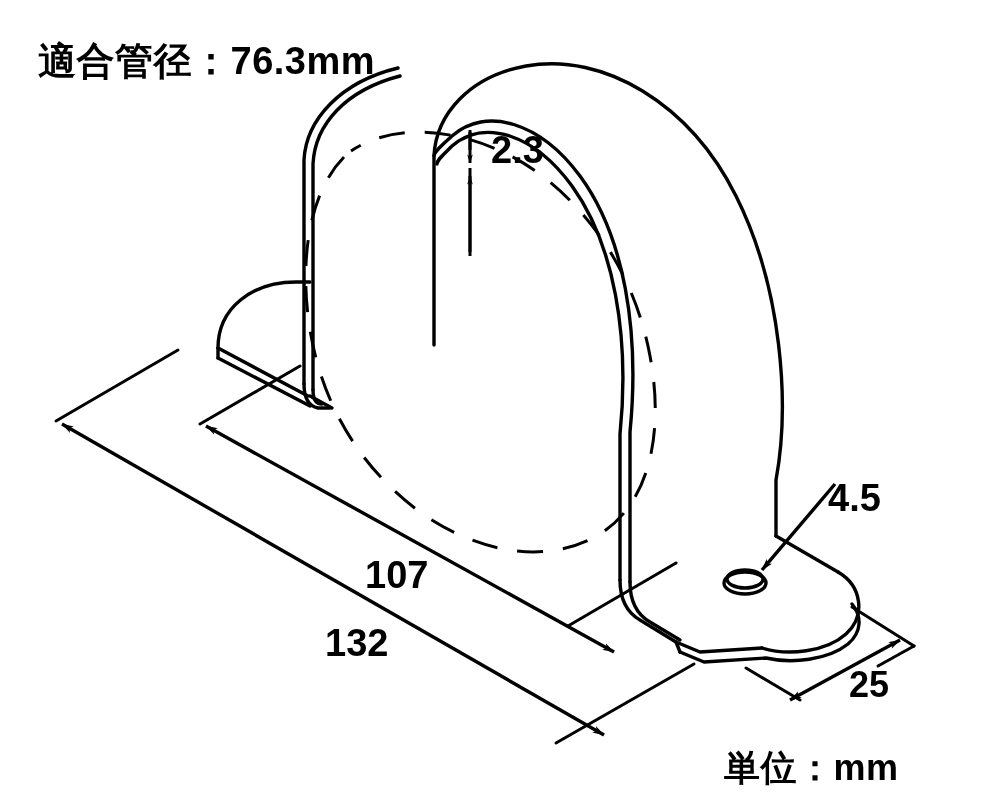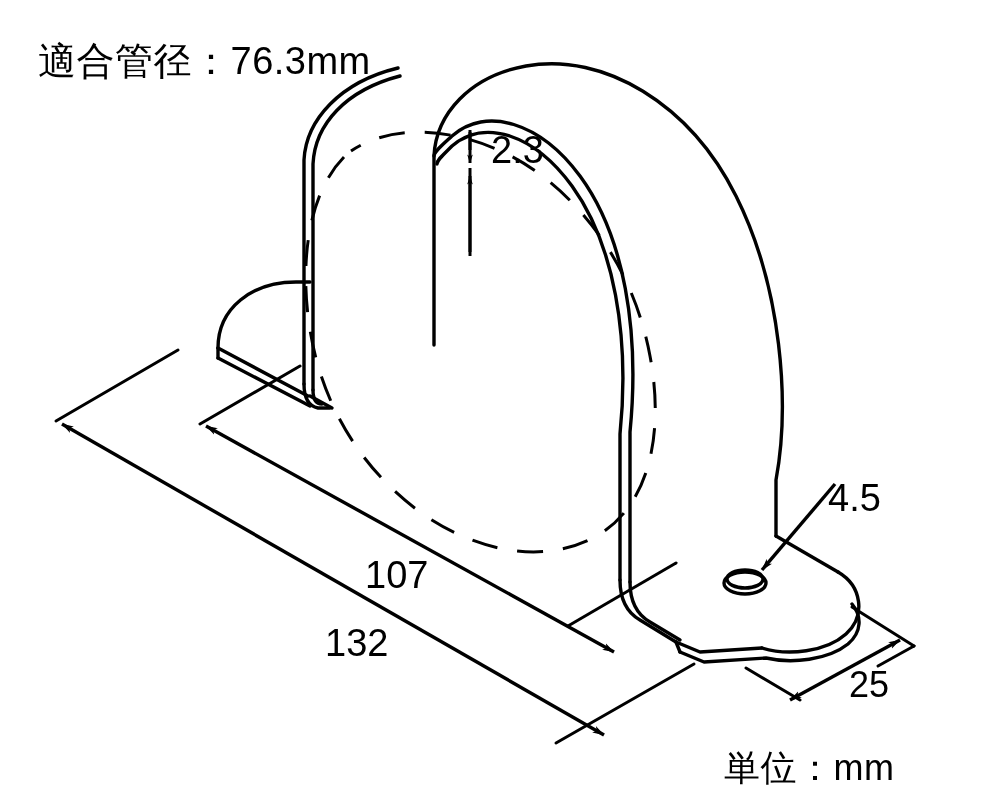--- a/index.html
+++ b/index.html
@@ -13,20 +13,21 @@
     font-family: "Liberation Sans", "DejaVu Sans", sans-serif;
     color: #000000;
     overflow: hidden;
     position: relative;
   }
   #drawing-root {
     position: relative;
     width: 1000px;
     height: 654px;
     background: #8b5cf6;
+    font-weight: bold;
   }
   svg.canvas {
     position: absolute;
     left: 0;
     top: 0;
     width: 1000px;
     height: 802px;
     display: block;
   }
   .txt {

